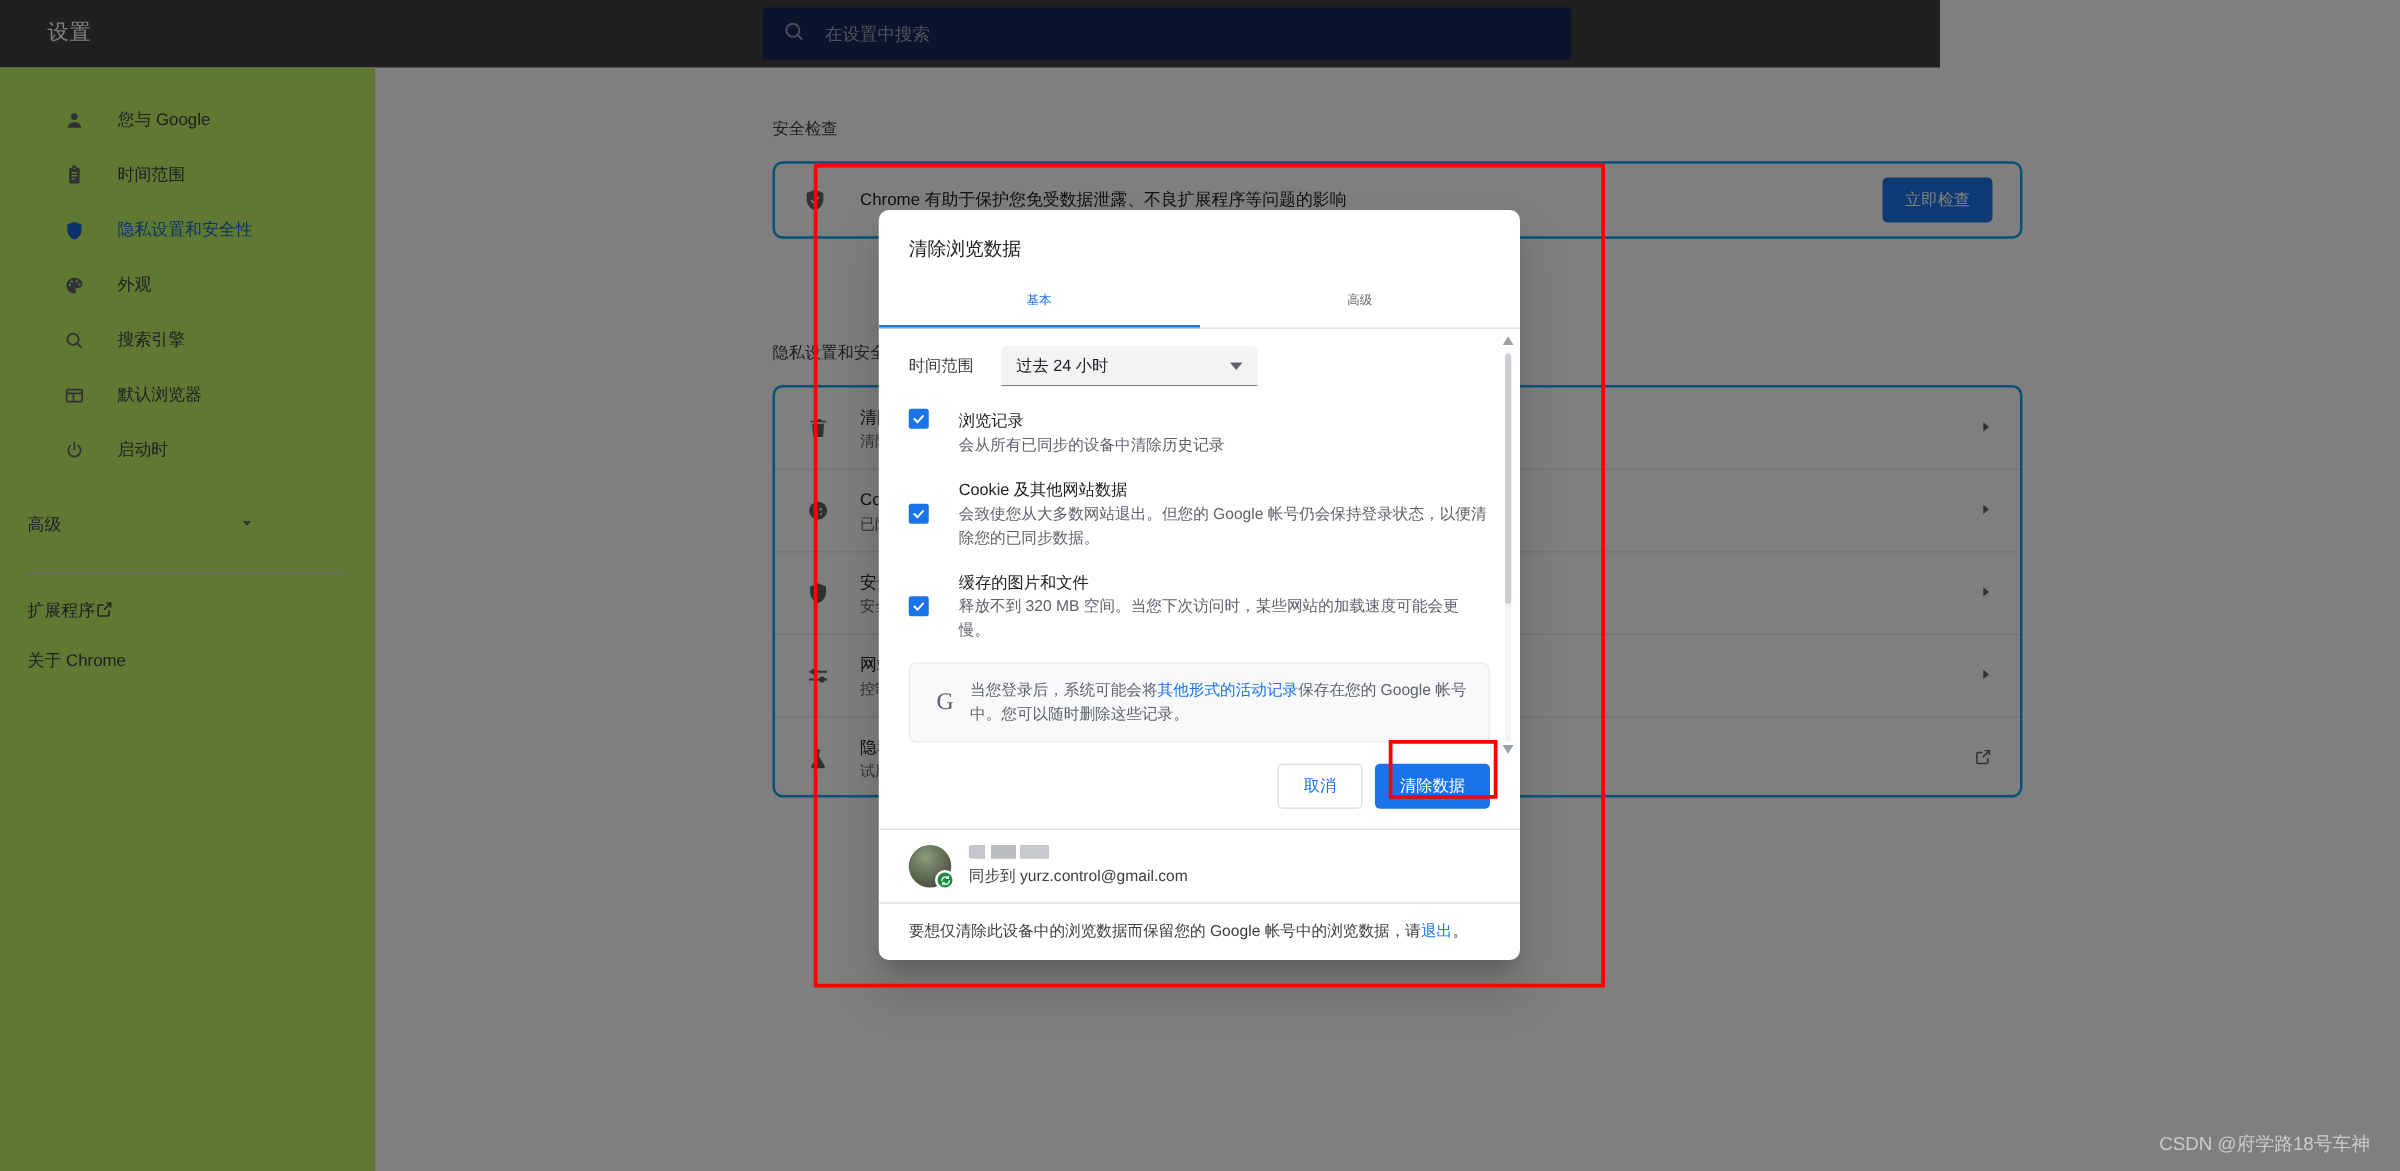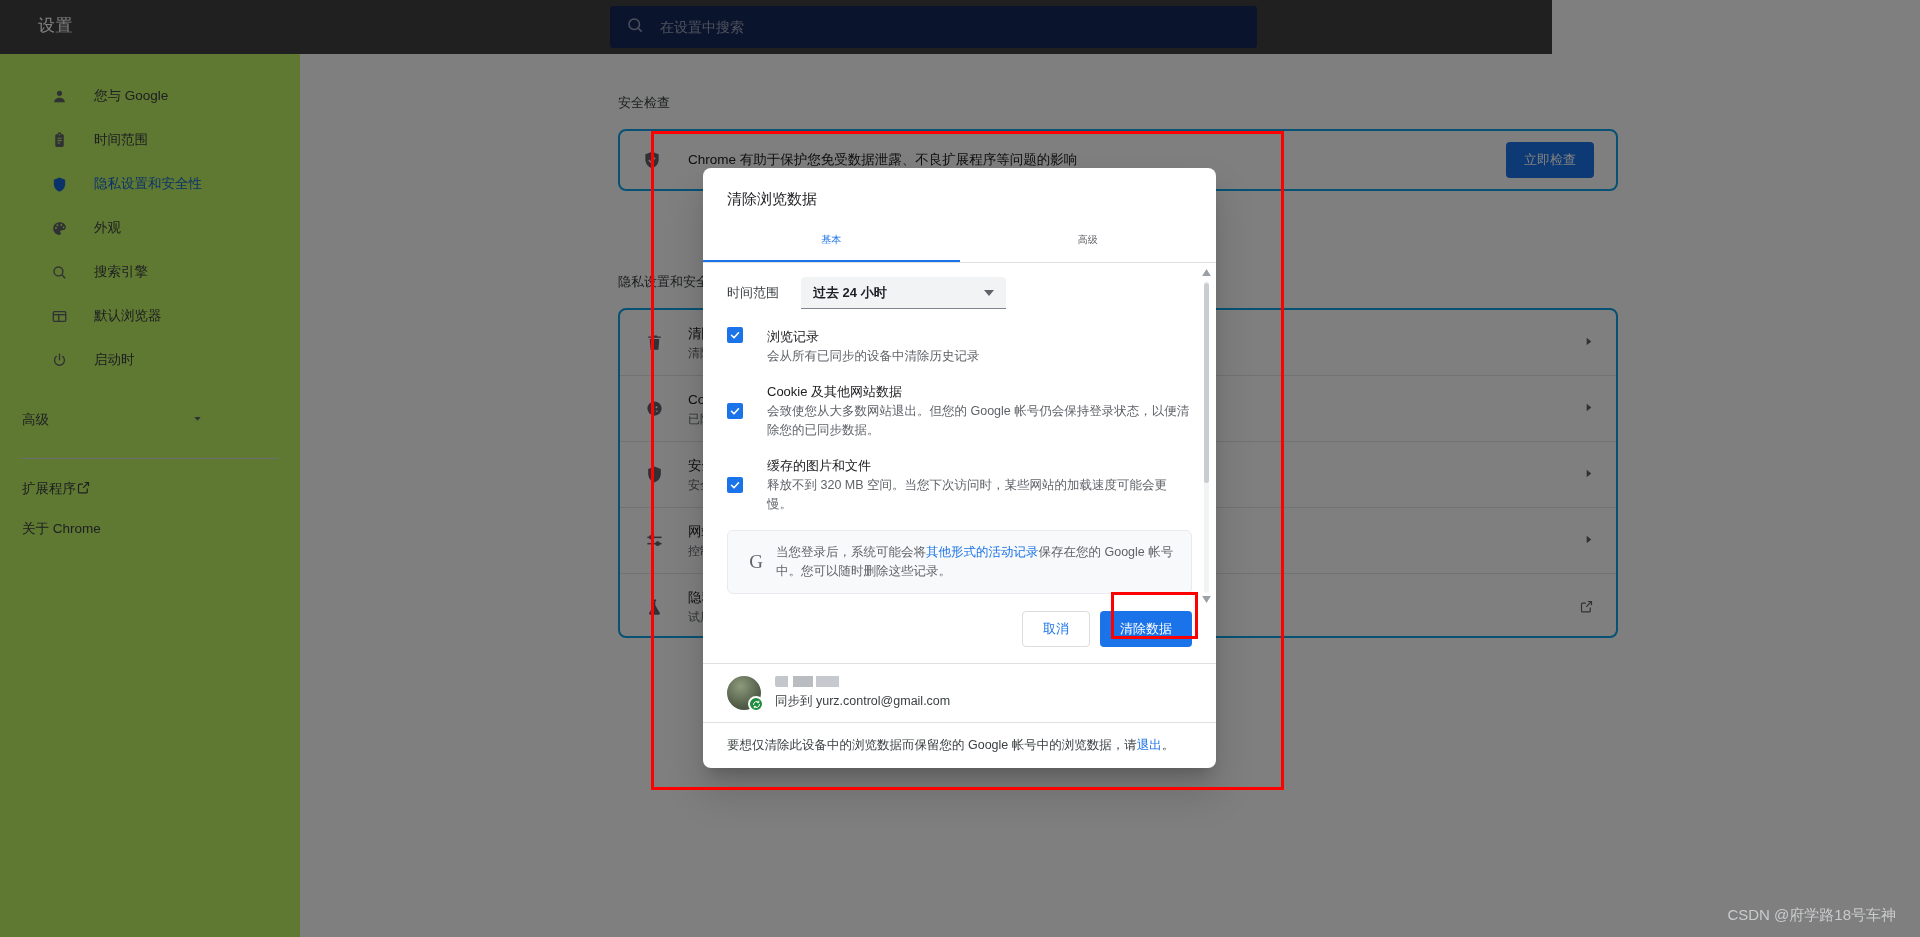--- a/index.html
+++ b/index.html
@@ -116,21 +116,21 @@
   .scrollcol .arr { color:#9aa0a6; font-size:9px; line-height:9px; }
   .scrolltrack { position:absolute; right:7px; top: 18px; bottom: 18px; width: 5px; background:#f1f3f4; border-radius:3px;}
   .scrollthumb { position:absolute; right:7px; top: 20px; width:5px; height: 200px; background:#c9ccd1; border-radius:3px; }
 
   .tr-row { display:flex; align-items:center; margin-bottom: 18px; }
   .tr-label { font-size:13px; color:#3c4043; width: 74px; }
   .tr-select {
     flex: 0 0 auto; width: 205px; height: 32px; background:#f1f3f4;
     border-radius: 4px 4px 0 0; border-bottom: 1px solid #80868b;
     display:flex; align-items:center; justify-content:space-between;
-    padding: 0 12px; font-size: 13px; color:#202124; cursor:pointer;font-weight:bold;
+    padding: 0 12px; font-size: 13px; color:#202124; cursor:pointer;
   }
   .caret { width:0;height:0;border-left:5px solid transparent;border-right:5px solid transparent;border-top:6px solid #5f6368; }
 
   .cbrow { display:flex; align-items:flex-start; margin-bottom: 16px; }
   .cbcell { width: 40px; flex: 0 0 40px; display:flex; justify-content:flex-start; }
   .cbox {
     width:16px;height:16px;border-radius:2px;background:#1a73e8;
     display:flex;align-items:center;justify-content:center;cursor:pointer;
   }
   .cbox svg { display:block; }

